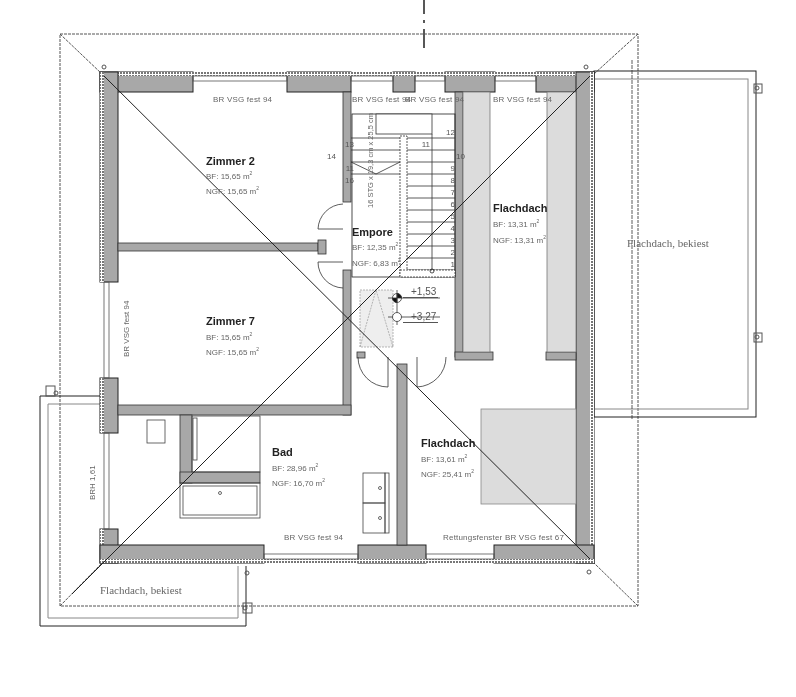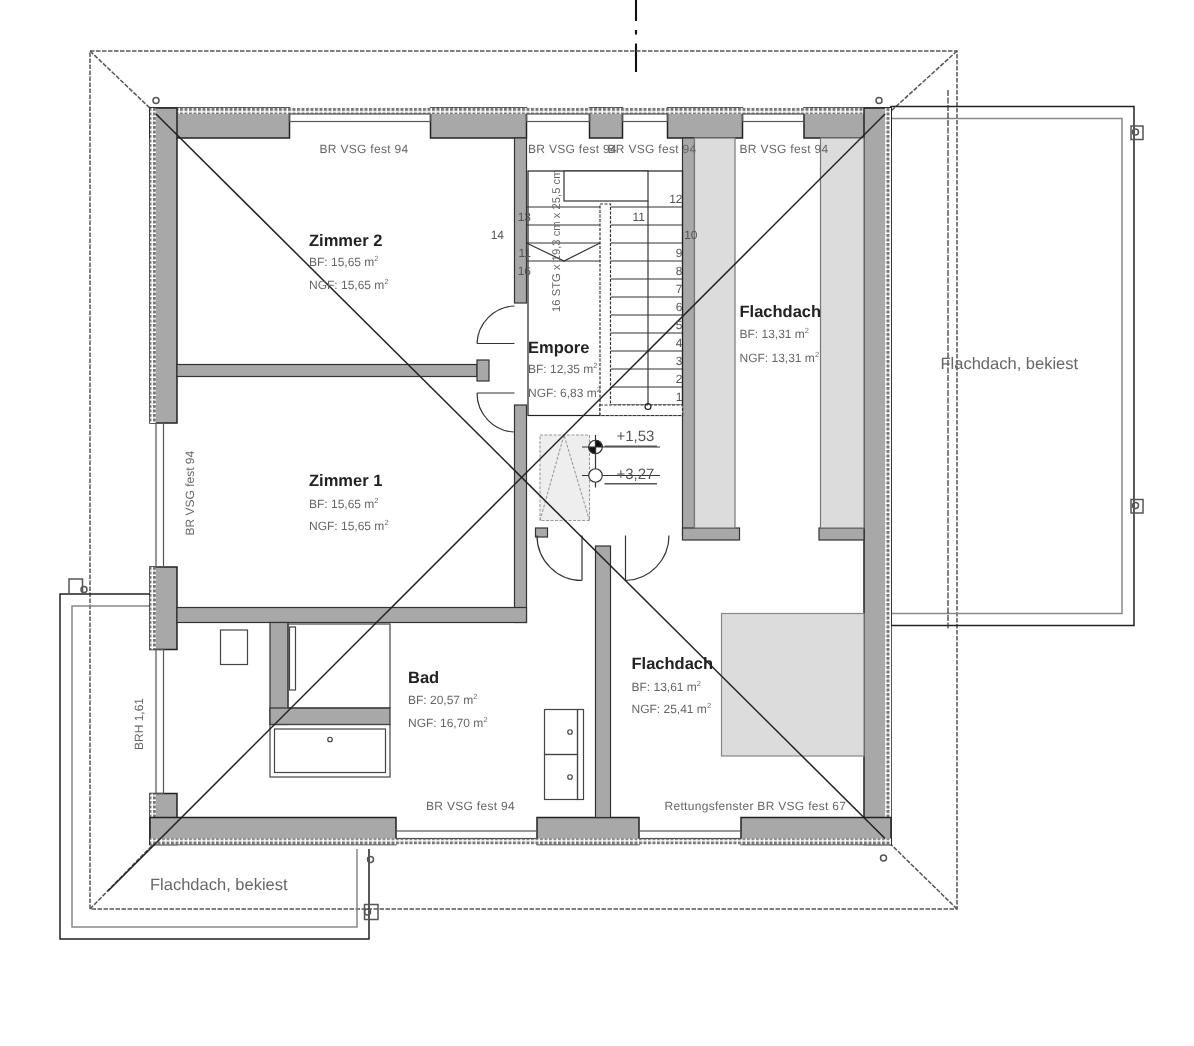--- a/index.html
+++ b/index.html
@@ -2,21 +2,21 @@
 <html><head>
 <meta charset="utf-8">
 <style>
   html,body{margin:0;padding:0;background:#ffffff;}
   body{width:796px;height:697px;overflow:hidden;position:relative;font-family:"DejaVu Sans Mono","Liberation Mono",monospace;}
   #plan{position:absolute;left:0;top:0;width:796px;height:697px;}
   .lbl{position:absolute;font-family:"Liberation Sans","DejaVu Sans",sans-serif;font-size:8px;color:#666;white-space:nowrap;letter-spacing:0.2px;}
   .room-title{position:absolute;font-family:"Liberation Sans","DejaVu Sans",sans-serif;font-size:11px;font-weight:bold;color:#222;white-space:nowrap;}
   .room-area{position:absolute;font-family:"Liberation Sans","DejaVu Sans",sans-serif;font-size:8px;color:#666;white-space:nowrap;}
   .room-area sup{font-size:5px;vertical-align:super;}
-  .roof{position:absolute;font-family:Liberation Sans, sans-serif;font-size:11px;color:#666;white-space:nowrap;}
+  .roof{position:absolute;font-family:Liberation Serif, serif;font-size:11px;color:#666;white-space:nowrap;}
   .vert{position:absolute;transform-origin:left top;transform:rotate(-90deg);font-family:"Liberation Sans","DejaVu Sans",sans-serif;font-size:8px;color:#666;white-space:nowrap;}
   .step{position:absolute;font-family:"Liberation Sans","DejaVu Sans",sans-serif;font-size:8px;color:#555;width:12px;text-align:right;}
   .level{position:absolute;font-family:"Liberation Sans","DejaVu Sans",sans-serif;font-size:10px;color:#555;white-space:nowrap;border-bottom:1px solid #555;padding:0 2px 0 8px;}
 </style>
 </head>
 <body>
 
 <svg id="plan" viewBox="0 0 796 697" xmlns="http://www.w3.org/2000/svg">
   <defs>
     <pattern id="ins" width="3" height="3" patternUnits="userSpaceOnUse">
@@ -202,34 +202,34 @@
   <g stroke="#222" stroke-width="1" fill="none">
     <line x1="104" y1="76" x2="590" y2="559"></line>
     <line x1="590" y1="76" x2="72" y2="594"></line>
   </g>
 </svg>
 
 <div class="room-title" style="left:206px;top:155px">Zimmer 2</div>
 <div class="room-area" style="left:206px;top:170px"><span>BF: 15,65 m</span><sup>2</sup></div>
 <div class="room-area" style="left:206px;top:185px"><span>NGF: 15,65 m</span><sup>2</sup></div>
 
-<div class="room-title" style="left:206px;top:315px">Zimmer 1</div>
+<div class="room-title" style="left:206px;top:315px">Zimmer 7</div>
 <div class="room-area" style="left:206px;top:331px"><span>BF: 15,65 m</span><sup>2</sup></div>
 <div class="room-area" style="left:206px;top:346px"><span>NGF: 15,65 m</span><sup>2</sup></div>
 
 <div class="room-title" style="left:352px;top:226px">Empore</div>
 <div class="room-area" style="left:352px;top:241px"><span>BF: 12,35 m</span><sup>2</sup></div>
 <div class="room-area" style="left:352px;top:257px"><span>NGF: 6,83 m</span><sup>2</sup></div>
 
 <div class="room-title" style="left:493px;top:202px">Flachdach</div>
 <div class="room-area" style="left:493px;top:218px"><span>BF: 13,31 m</span><sup>2</sup></div>
 <div class="room-area" style="left:493px;top:234px"><span>NGF: 13,31 m</span><sup>2</sup></div>
 
 <div class="room-title" style="left:272px;top:446px">Bad</div>
-<div class="room-area" style="left:272px;top:462px"><span>BF: 20,57 m</span><sup>2</sup></div>
+<div class="room-area" style="left:272px;top:462px"><span>BF: 28,96 m</span><sup>2</sup></div>
 <div class="room-area" style="left:272px;top:477px"><span>NGF: 16,70 m</span><sup>2</sup></div>
 
 <div class="room-title" style="left:421px;top:437px">Flachdach</div>
 <div class="room-area" style="left:421px;top:453px"><span>BF: 13,61 m</span><sup>2</sup></div>
 <div class="room-area" style="left:421px;top:468px"><span>NGF: 25,41 m</span><sup>2</sup></div>
 
 <div class="lbl" style="left:213px;top:95px">BR VSG fest 94</div>
 <div class="lbl" style="left:352px;top:95px">BR VSG fest 94</div>
 <div class="lbl" style="left:405px;top:95px">BR VSG fest 94</div>
 <div class="lbl" style="left:493px;top:95px">BR VSG fest 94</div>

